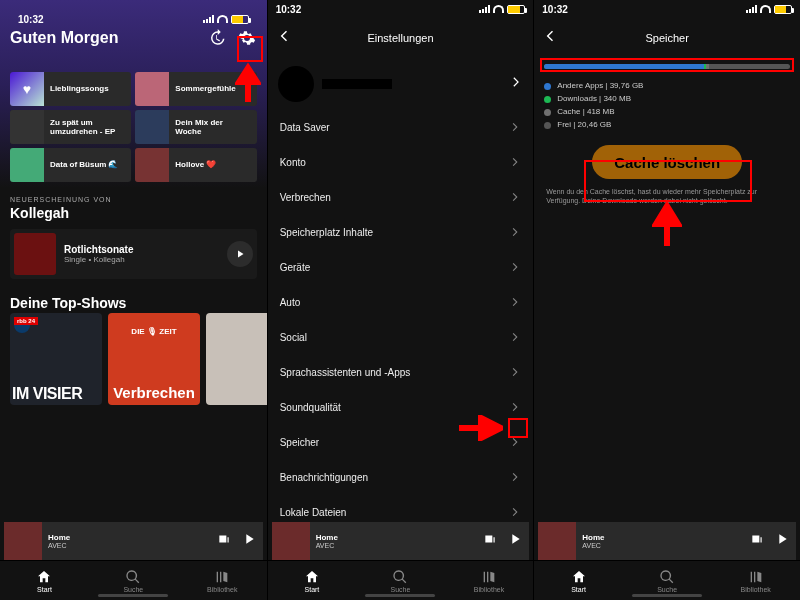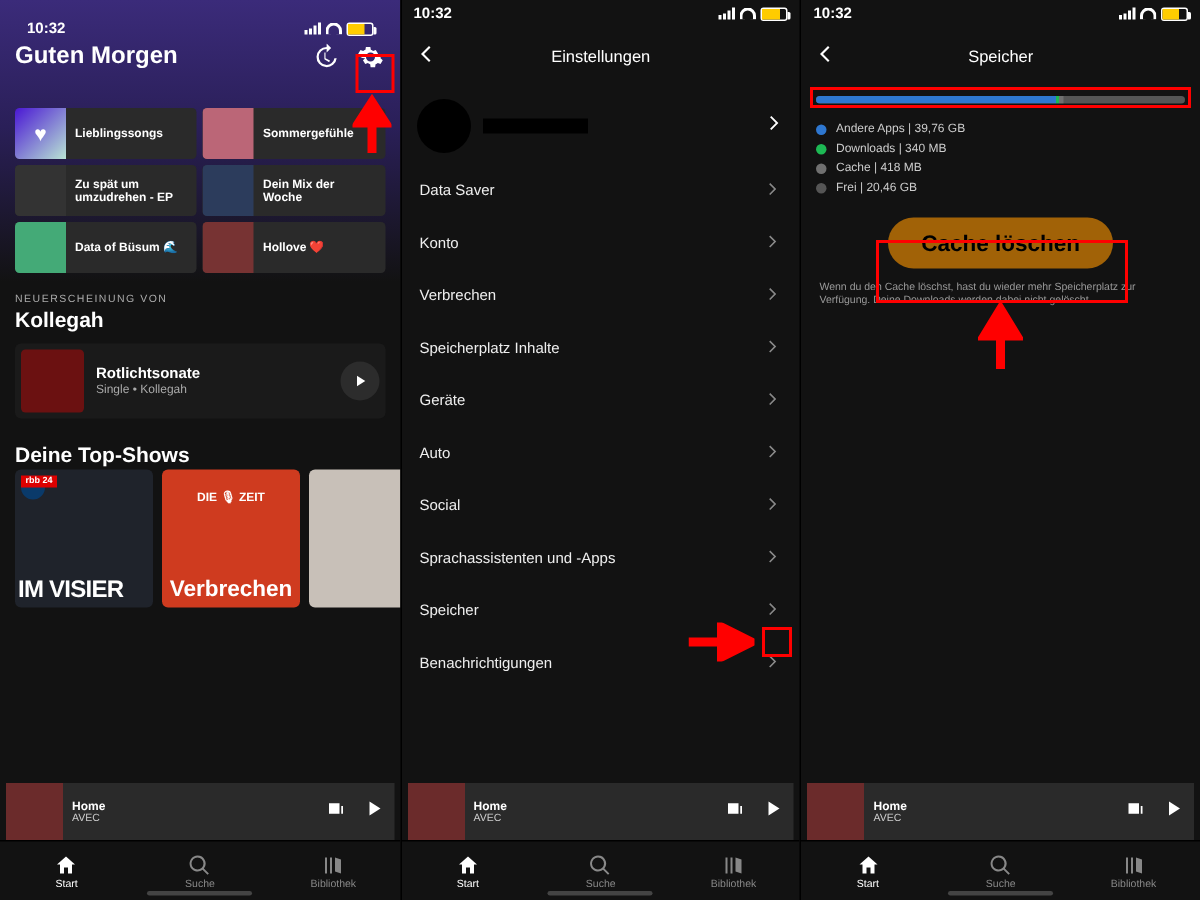--- a/index.html
+++ b/index.html
@@ -366,27 +366,39 @@
             <path d="M9 4l8 8-8 8-1.5-1.5L14 12 7.5 5.5z"></path>
           </svg></span>
       </div>
       <div class="srow">
         <span>Sprachassistenten und -Apps</span>
         <span class="chev"><svg viewBox="0 0 24 24" width="12" height="12" fill="#888">
             <path d="M9 4l8 8-8 8-1.5-1.5L14 12 7.5 5.5z"></path>
           </svg></span>
       </div>
       <div class="srow">
+        <span>Soundqualität</span>
+        <span class="chev"><svg viewBox="0 0 24 24" width="12" height="12" fill="#888">
+            <path d="M9 4l8 8-8 8-1.5-1.5L14 12 7.5 5.5z"></path>
+          </svg></span>
+      </div>
+      <div class="srow">
         <span>Speicher</span>
         <span class="chev"><svg viewBox="0 0 24 24" width="12" height="12" fill="#888">
             <path d="M9 4l8 8-8 8-1.5-1.5L14 12 7.5 5.5z"></path>
           </svg></span>
       </div>
       <div class="srow">
         <span>Benachrichtigungen</span>
+        <span class="chev"><svg viewBox="0 0 24 24" width="12" height="12" fill="#888">
+            <path d="M9 4l8 8-8 8-1.5-1.5L14 12 7.5 5.5z"></path>
+          </svg></span>
+      </div>
+      <div class="srow">
+        <span>Lokale Dateien</span>
         <span class="chev"><svg viewBox="0 0 24 24" width="12" height="12" fill="#888">
             <path d="M9 4l8 8-8 8-1.5-1.5L14 12 7.5 5.5z"></path>
           </svg></span>
       </div>
     </div>
 
   <div class="nowbar">
     <div class="cov"></div>
     <div class="txt">
       <div class="a">Home</div>

